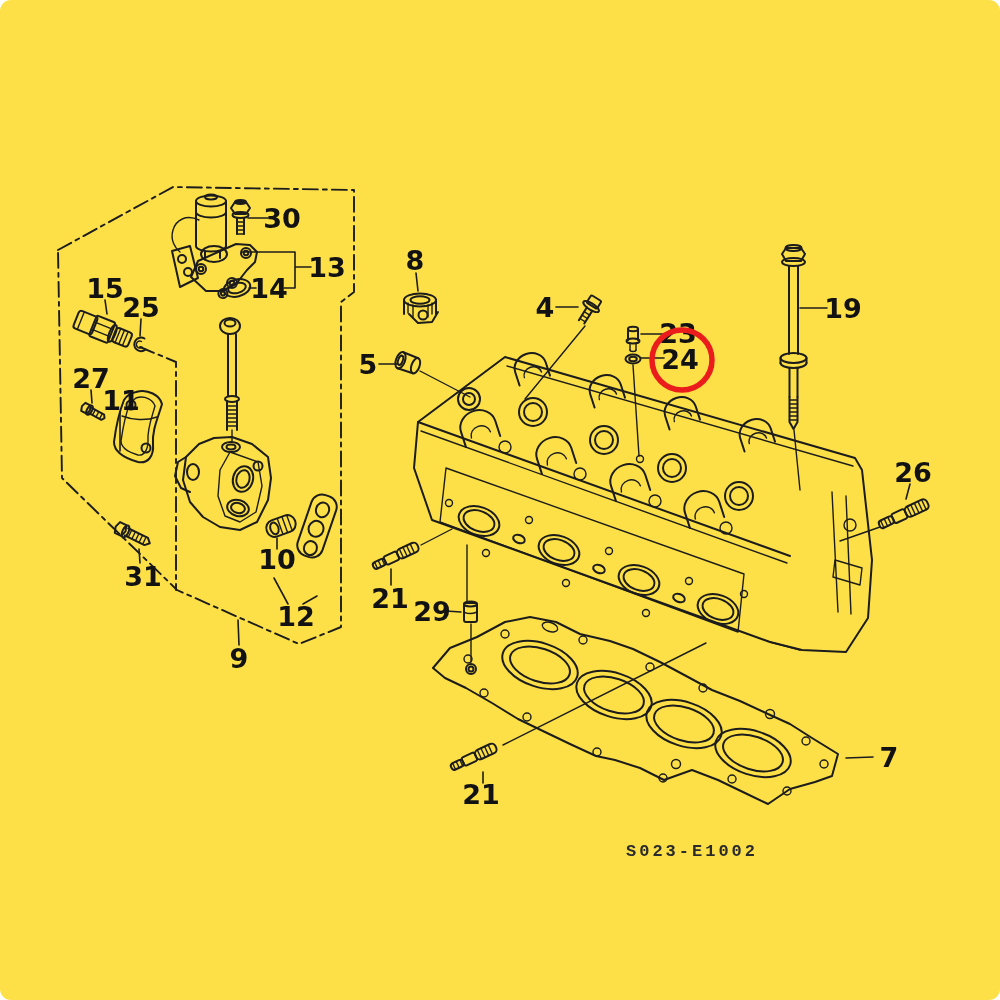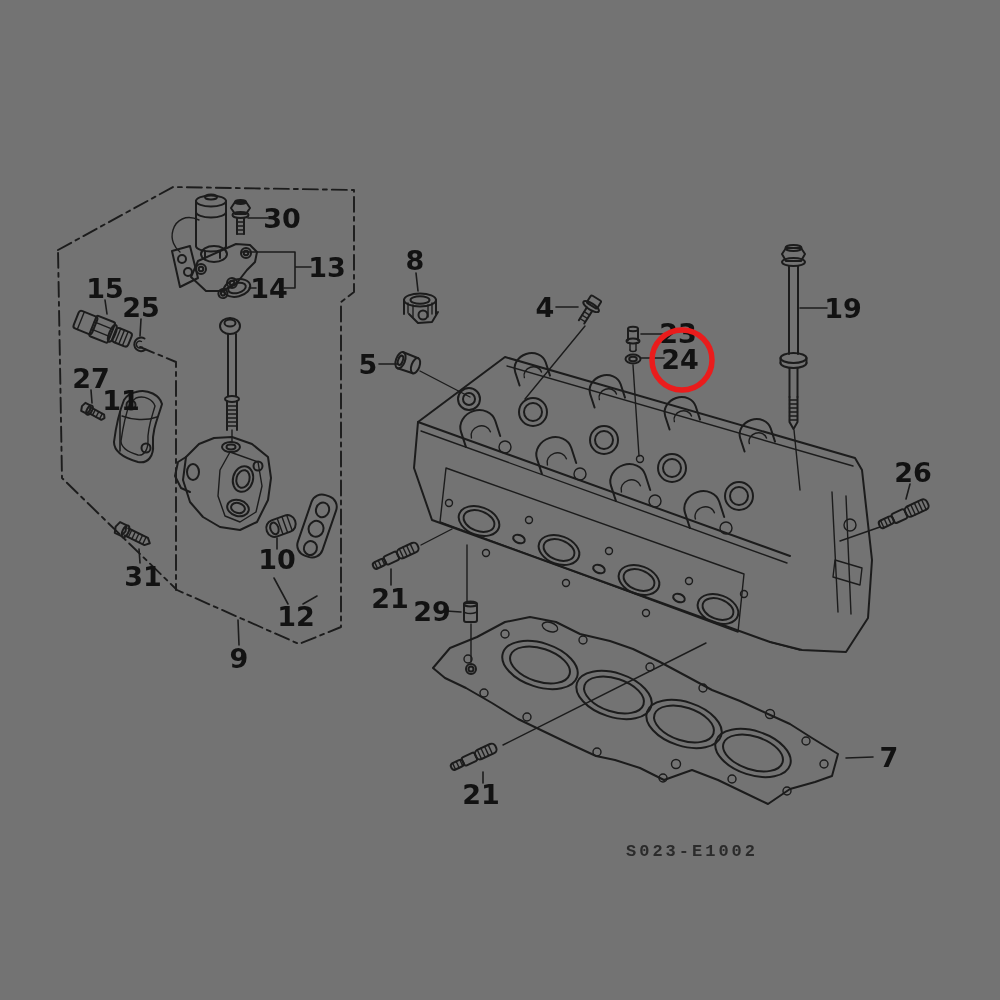--- a/index.html
+++ b/index.html
@@ -8,21 +8,21 @@
   .art{stroke:var(--line,#1c1c1c);fill:none;stroke-width:2;stroke-linecap:round;stroke-linejoin:round;}
   .thin{stroke-width:1.4;}
   .leader{stroke-width:1.6;}
   .phantom{stroke-width:1.9;stroke-dasharray:15 5 4 5;}
   .callout{font:700 27px "DejaVu Sans","Liberation Sans",sans-serif;fill:#121212;stroke:none;}
   .code-text{font:700 17px "Liberation Mono","DejaVu Sans Mono",monospace;letter-spacing:3px;fill:#2b2b2b;stroke:none;}
 </style>
 </head>
 <body>
 
-<div class="stage" style="background: #737373;">
+<div class="stage" style="background: #fde047; border-radius: 11px;">
 <svg width="1000" height="1000" viewBox="0 0 1000 1000">
 
   <g class="art phantom">
     <path d="M58,250 L173,187 L354,190 L354,292 L341,302 L341,627 L299,644 L177,590 L62,478 Z"></path>
     <path d="M140,347 L176,362 L176,590"></path>
   </g>
 
   <g class="art">
 
     <ellipse cx="211" cy="201" rx="15" ry="5.5"></ellipse>

